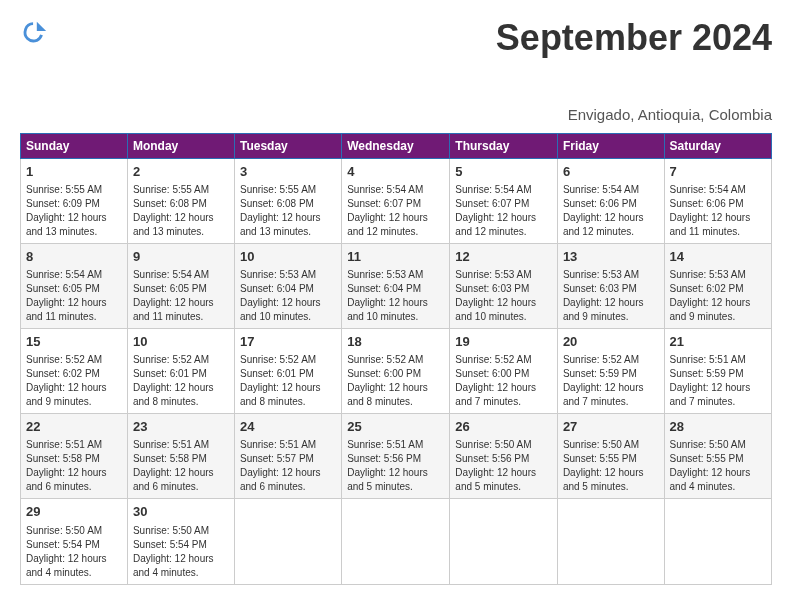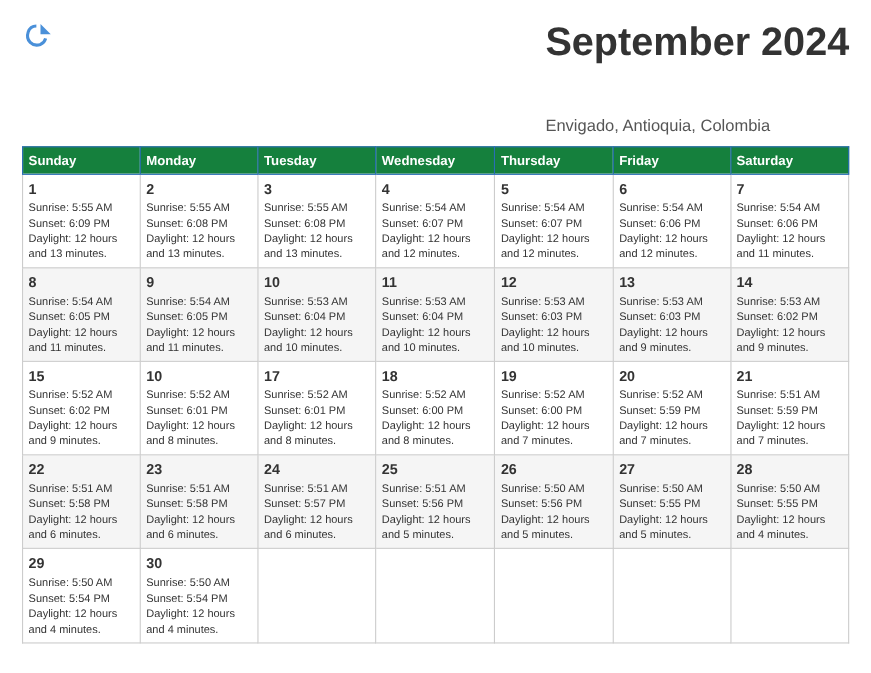--- a/index.html
+++ b/index.html
@@ -22,40 +22,40 @@
     .logo {
       display: flex;
       align-items: center;
       gap: 4px;
     }
     .logo-icon {
       width: 28px;
       height: 28px;
     }
     .title-area {
-      text-align: left;
+      text-align: right;
     }
     .month-title {
       font-size: 36px;
       font-weight: bold;
       color: #333;
       line-height: 1.1;
     }
     .subtitle {
       font-size: 15px;
       color: #555;
       margin-top: 48px;
     }
     table {
       width: 100%;
       border-collapse: collapse;
       font-size: 10px;
     }
     thead tr th {
-      background-color: #15803d;
+      background-color: #701a75;
       color: white;
       padding: 5px 5px;
       text-align: left;
       font-size: 12px;
       font-weight: bold;
       border: 1px solid #2a6db5;
     }
     tbody tr td {
       border: 1px solid #ccc;
       vertical-align: top;

